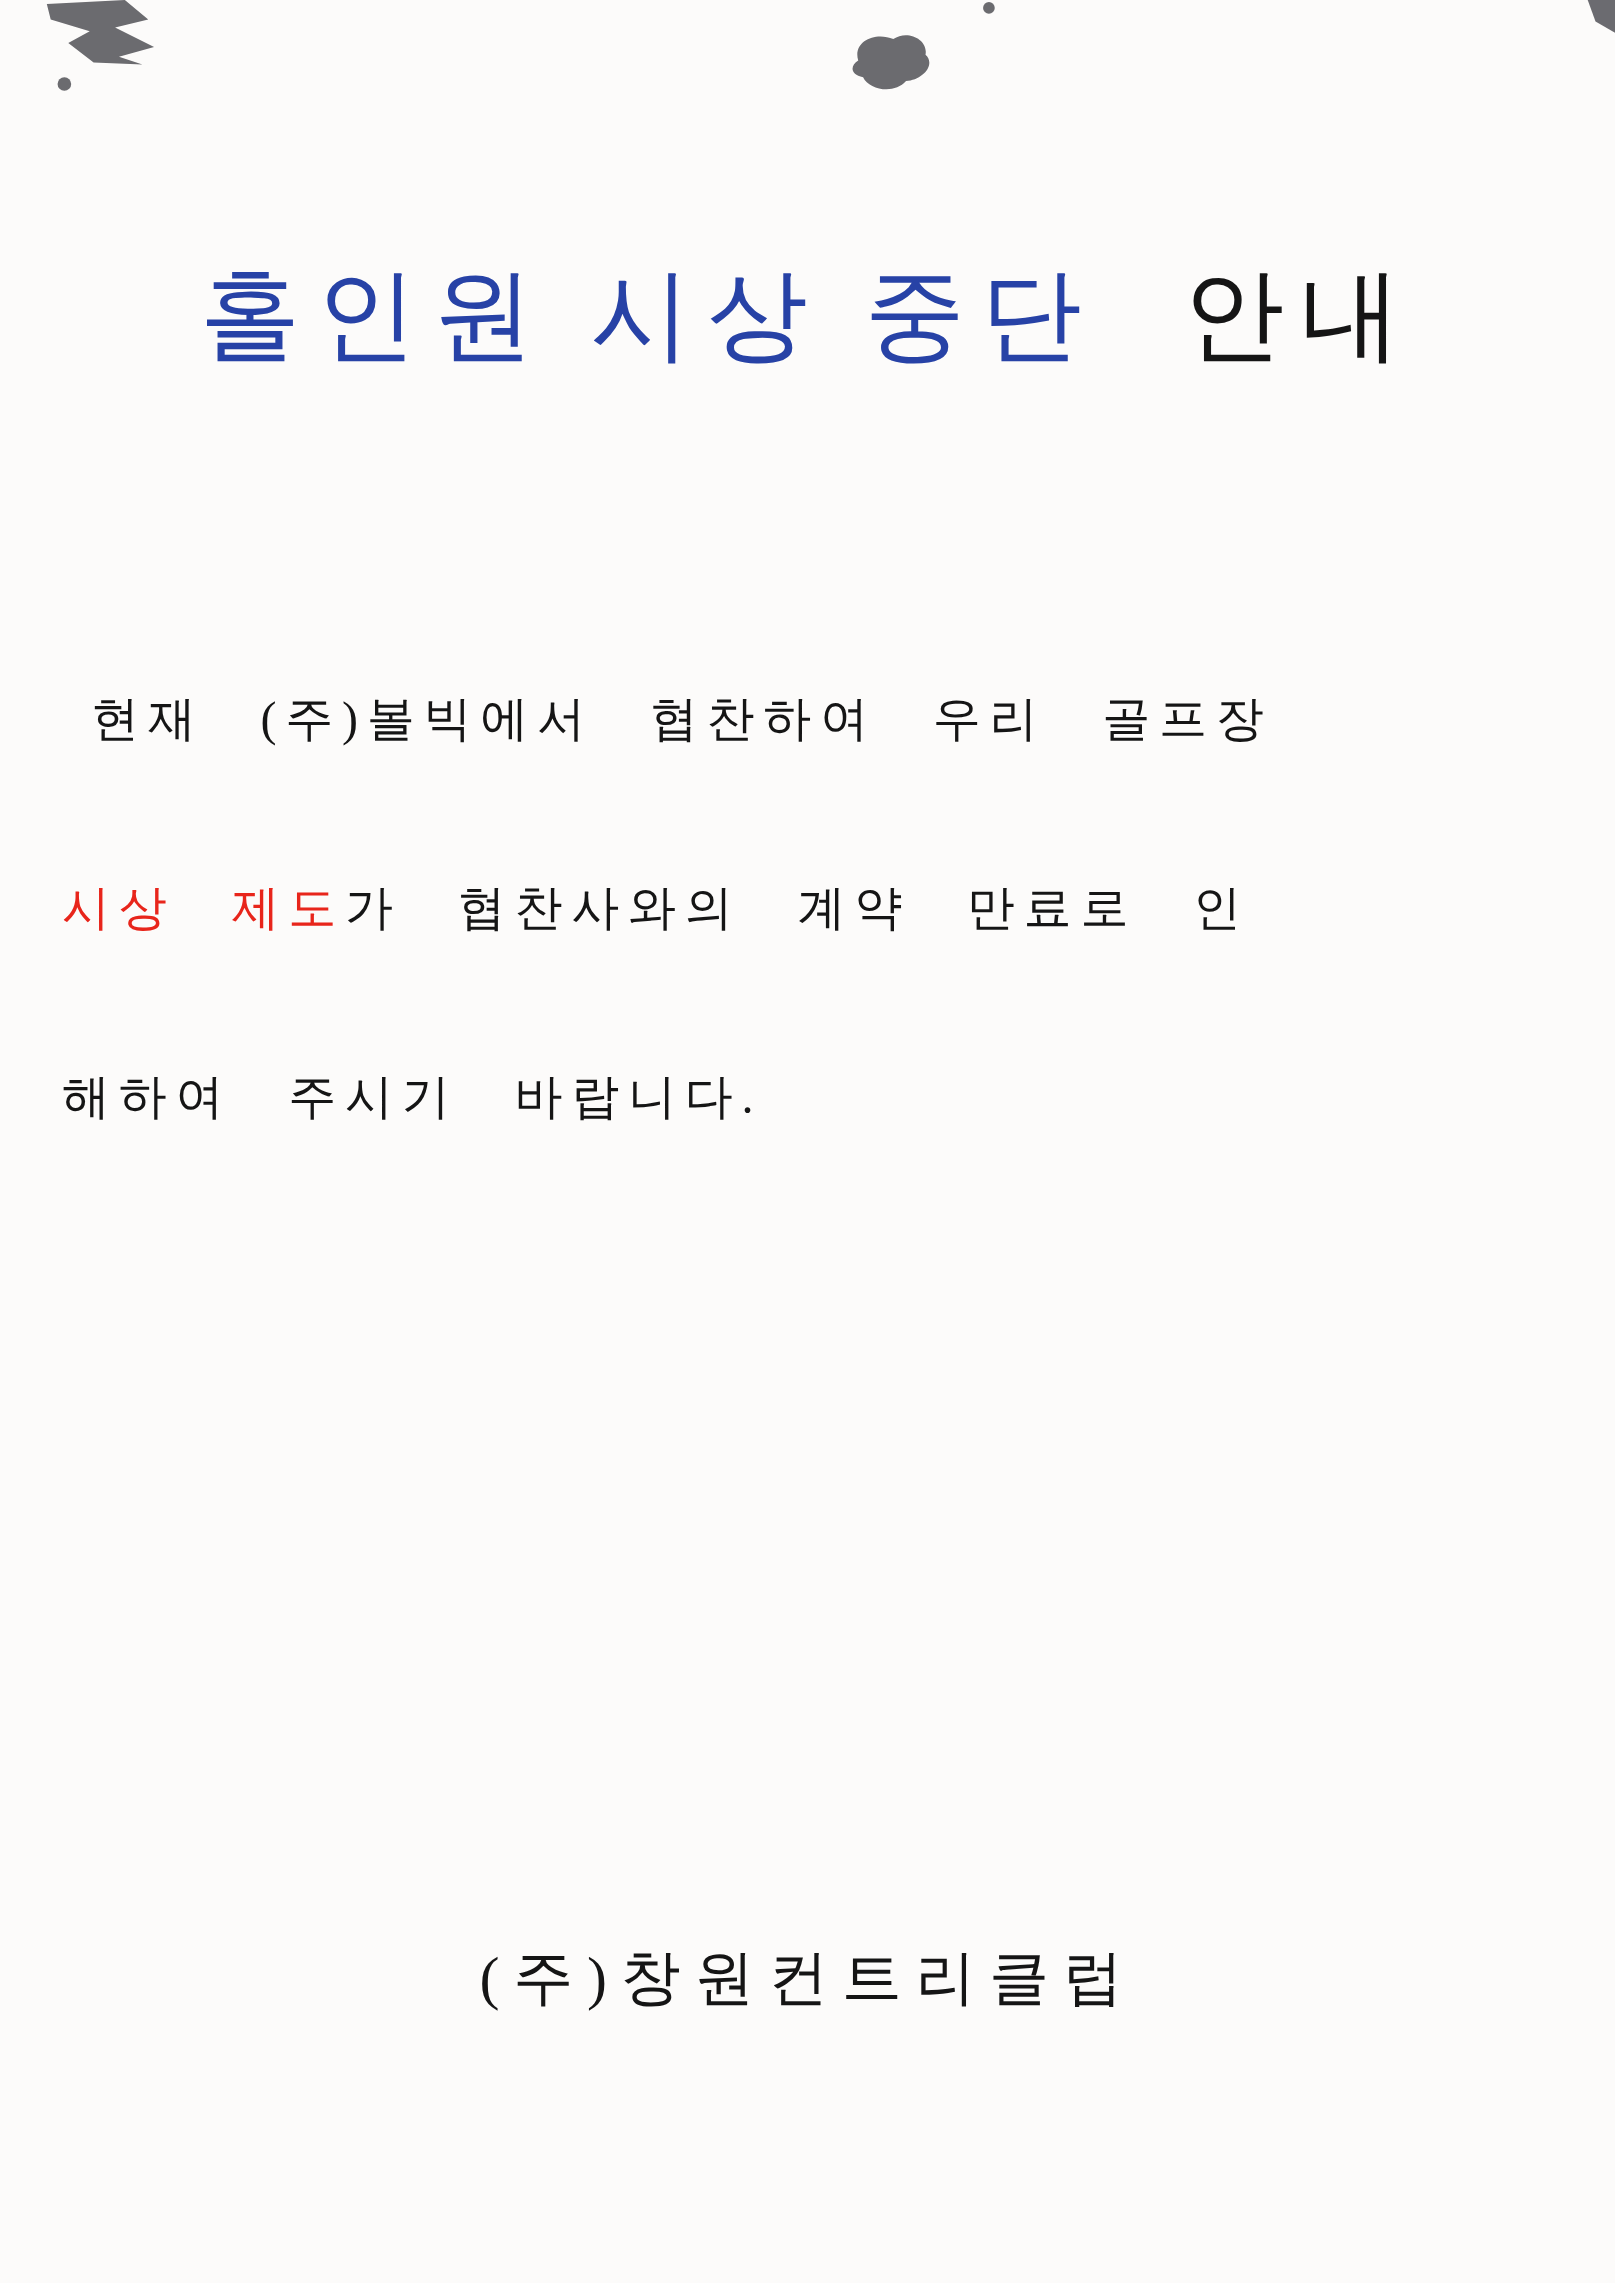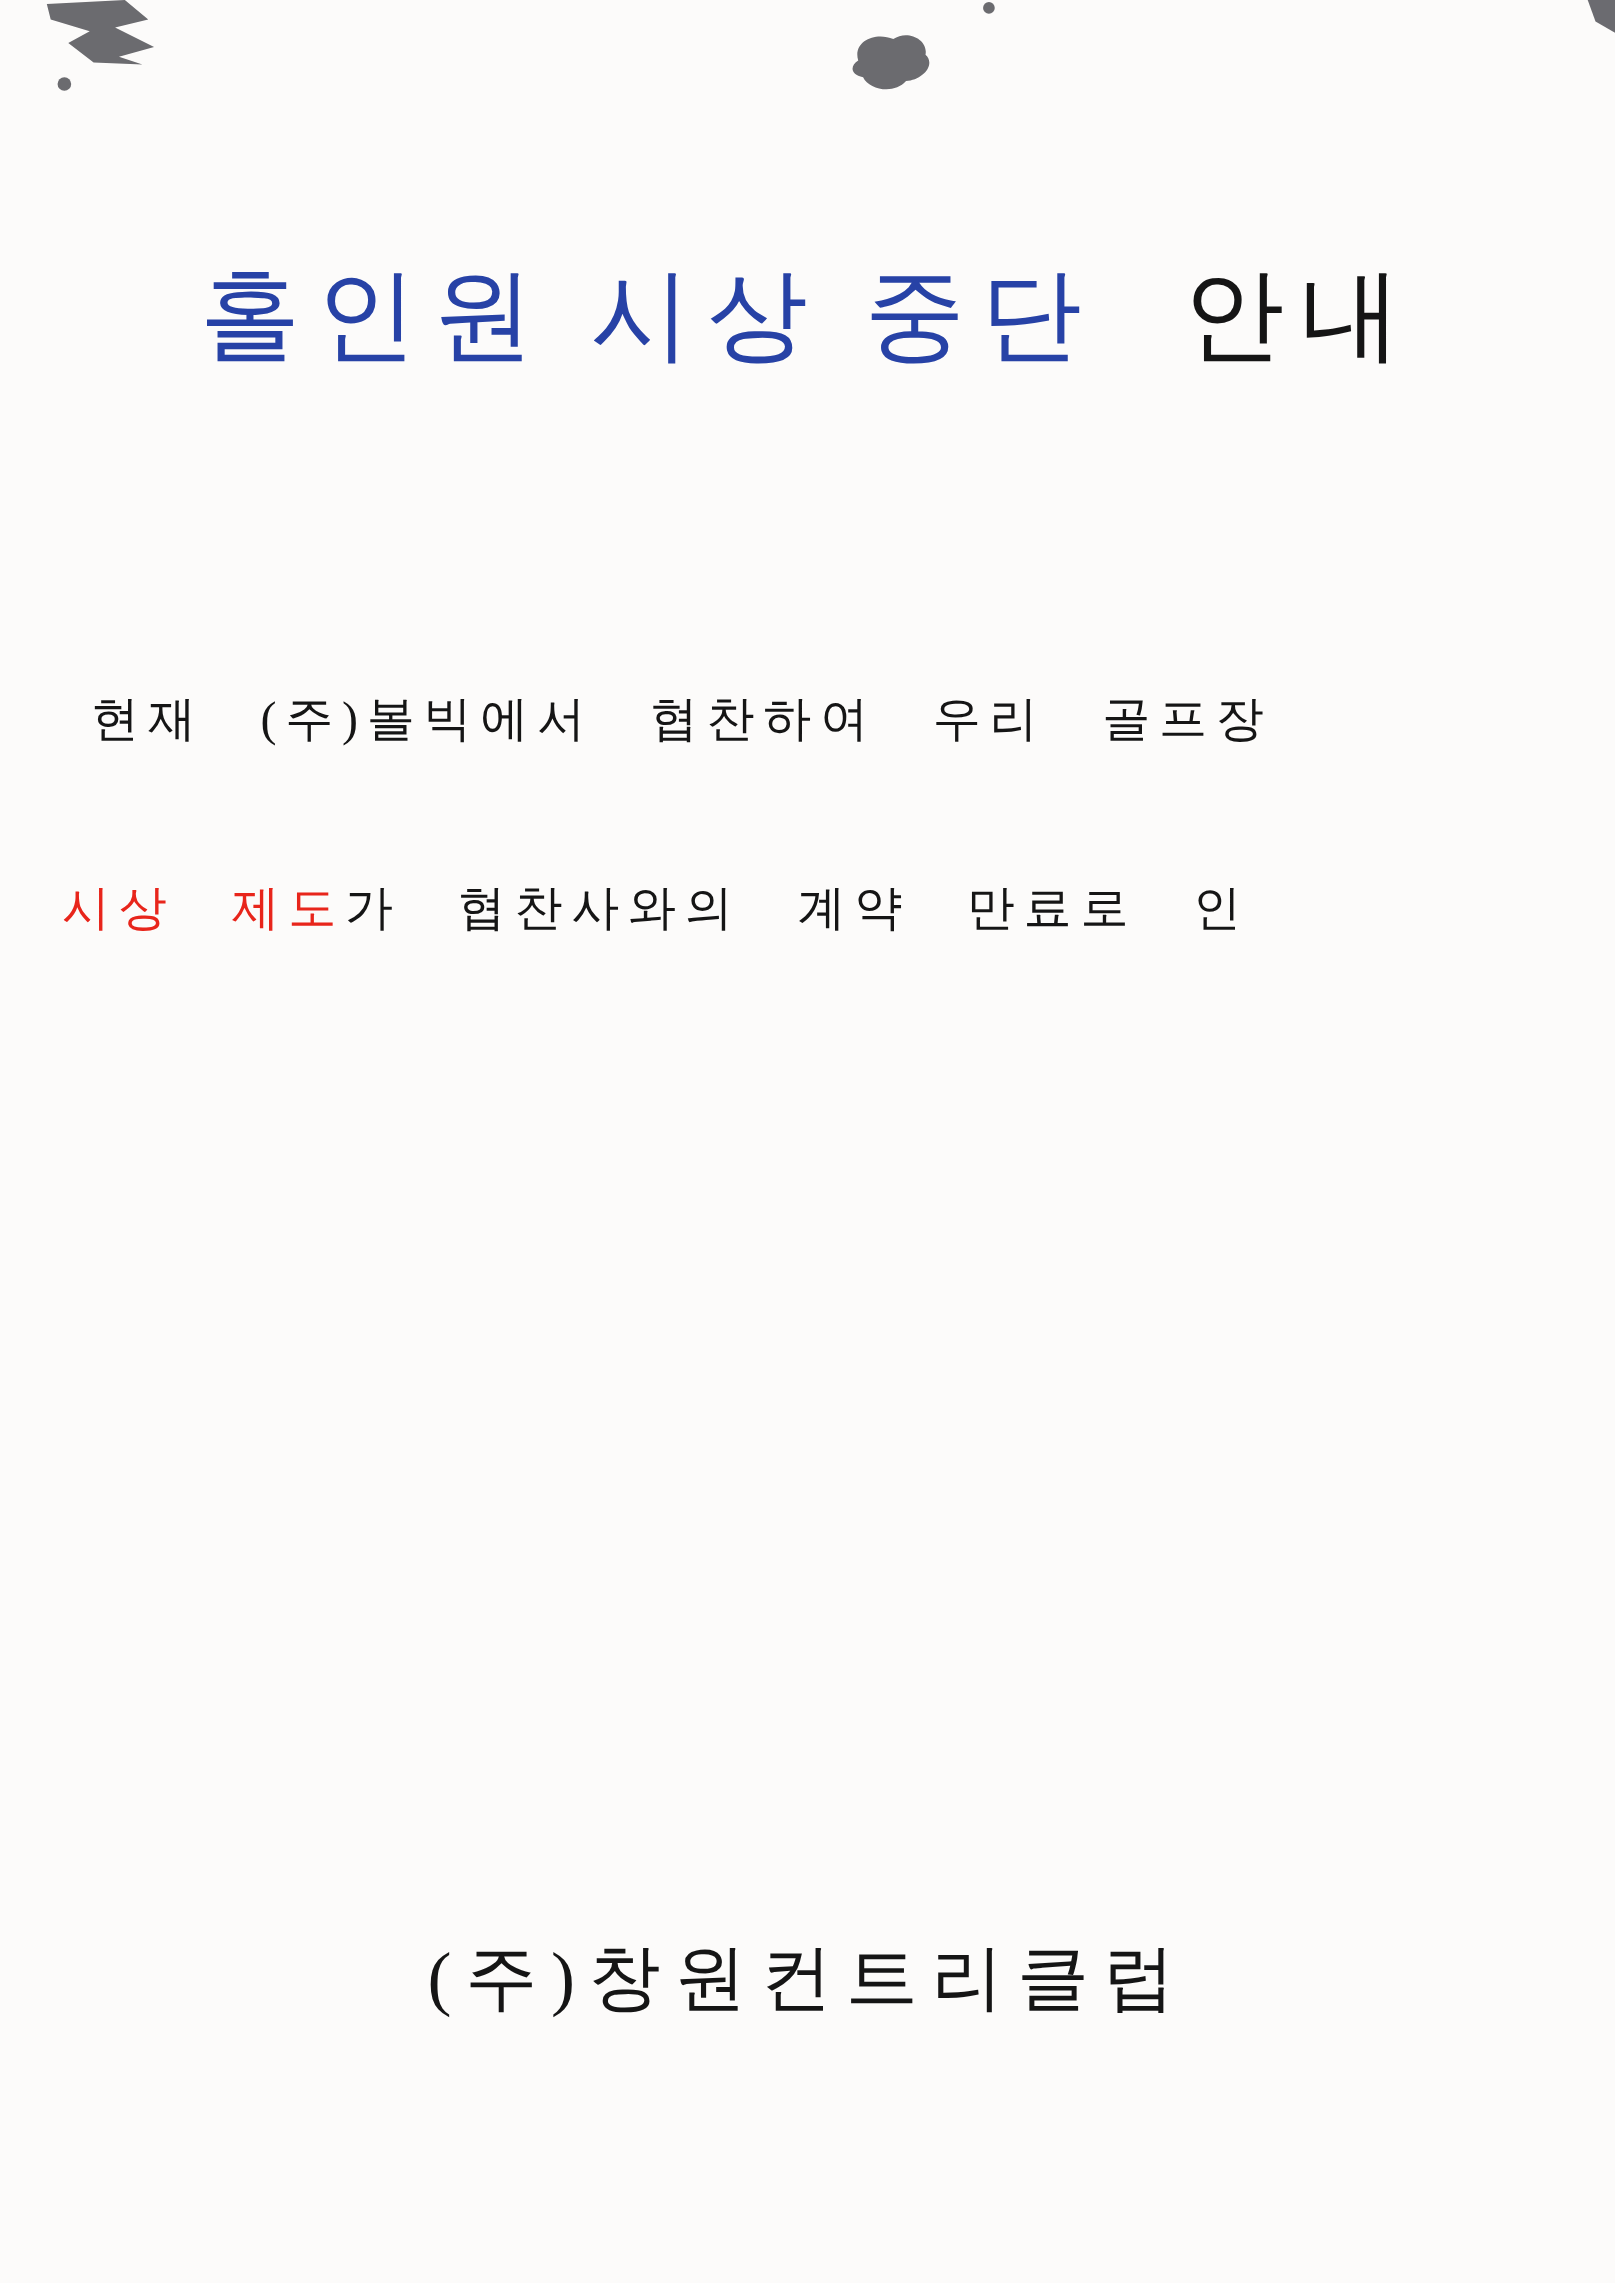--- a/index.html
+++ b/index.html
@@ -59,21 +59,21 @@
     text-align: justify;
   }
   .line.indent { padding-left: 29px; }
   
   .doc-signature {
     position: absolute;
     top: 1913px;
     left: 0;
     width: 100%;
     text-align: center;
-    font-size: 72px;
+    font-size: 60px;
     letter-spacing: 13.7px;
     line-height: 131px;
     white-space: nowrap;
   }
   .c-blue  { color: var(--title-blue); }
   .c-dblue { color: var(--date-blue); }
   .c-red   { color: var(--accent-red); }
   .c-black { color: var(--text-black); }
 </style>
 </head>
@@ -101,20 +101,23 @@
     <div class="line indent">
       <span class="c-black">현재 (주)볼빅에서 협찬하여 우리 골프장</span>
     </div>
 
 
     <div class="line">
       <span class="c-red">시상 제도</span><span class="c-black">가 협찬사와의 계약 만료로 인</span>
     </div>
 
 
+    <div class="line">
+      <span class="c-black">해하여 주시기 바랍니다.</span>
+    </div>
 
   </div>
 
   <div class="doc-signature">
     <span class="c-black">(주)창원컨트리클럽</span>
   </div>
 
 </div>
 
 

